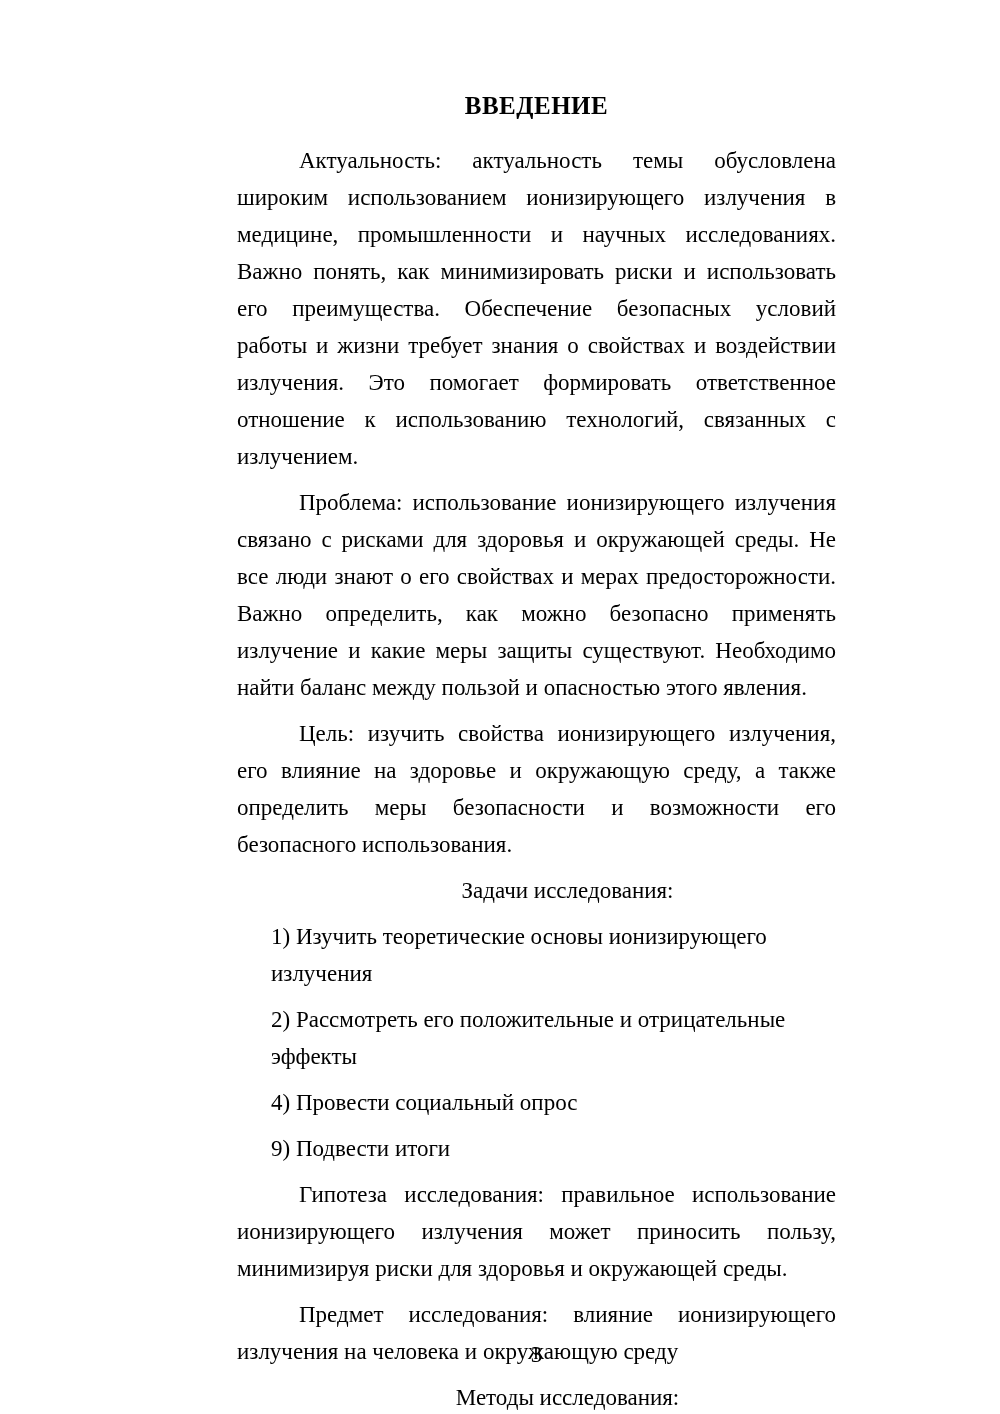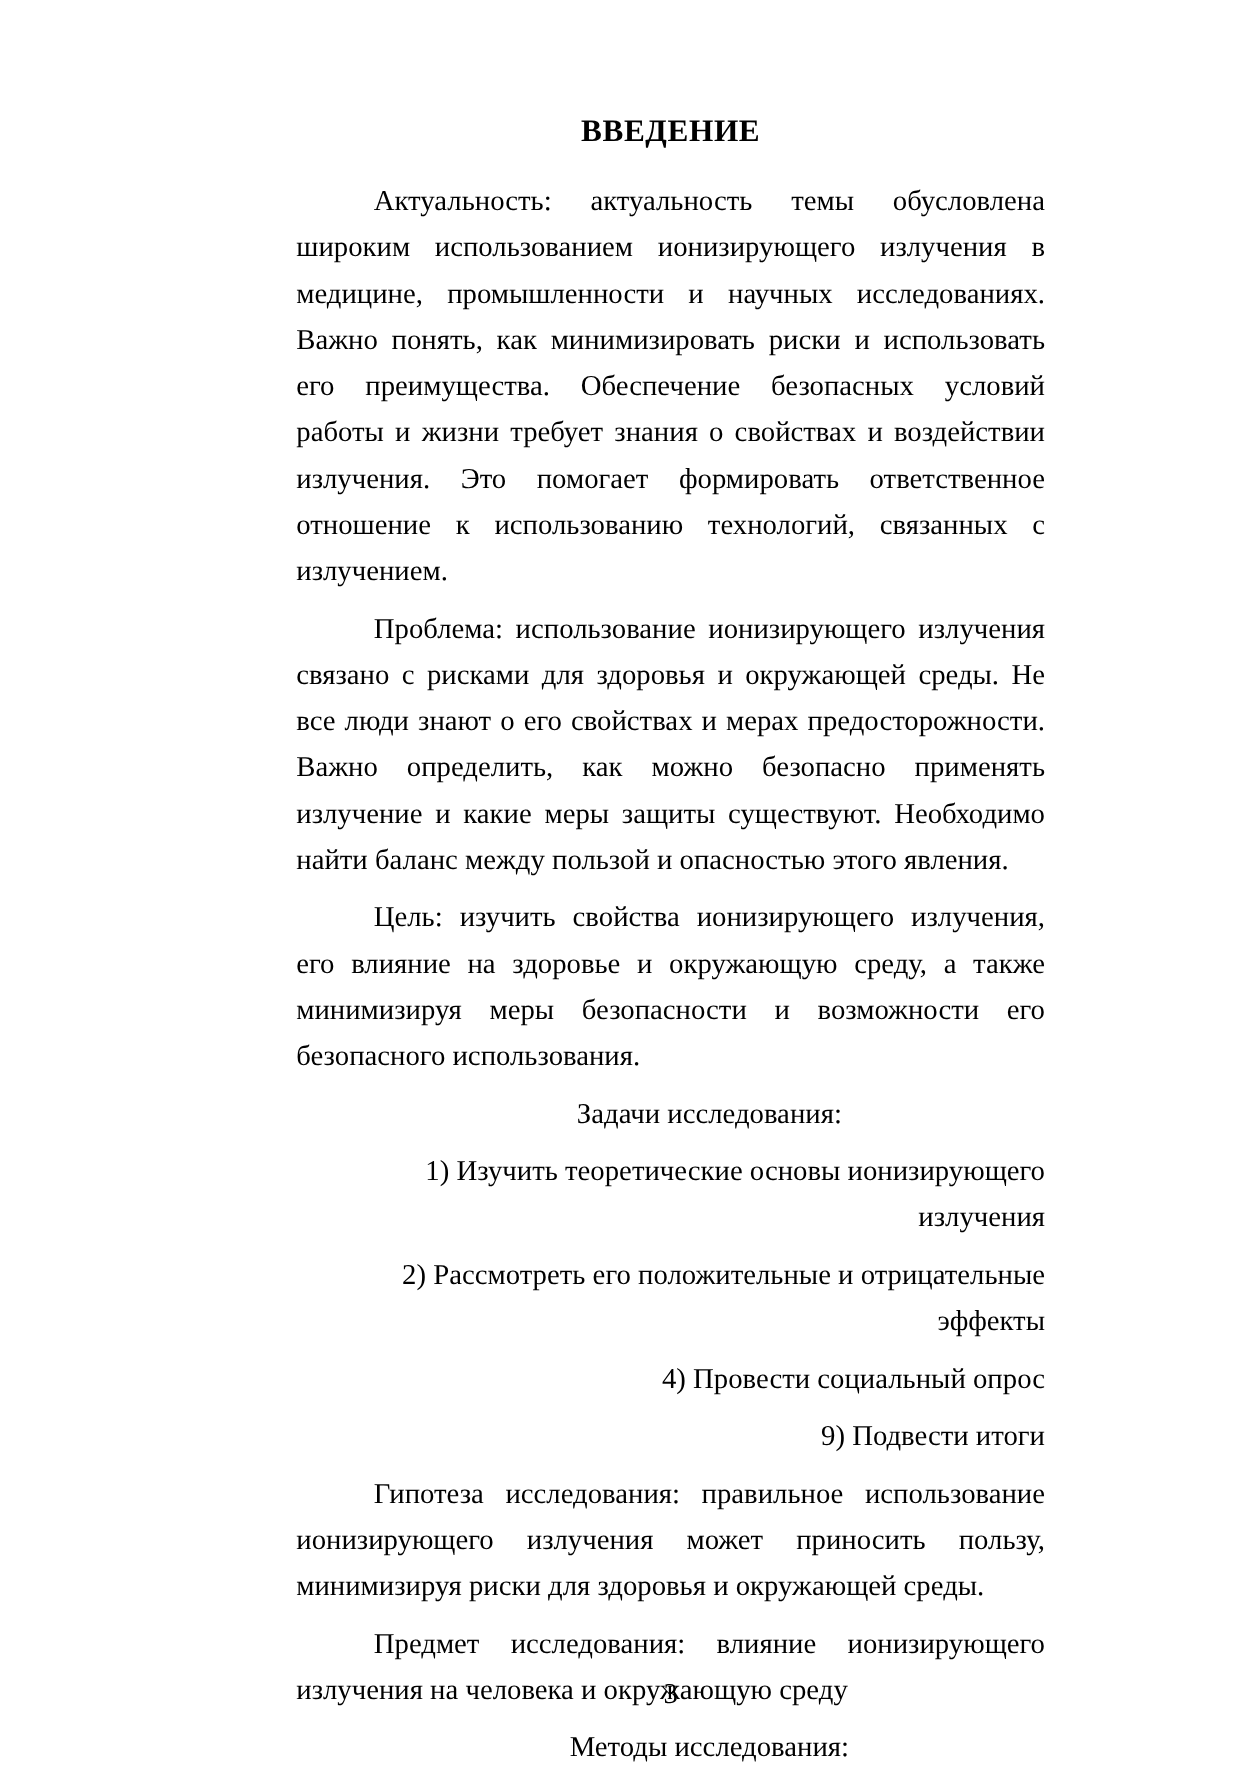--- a/index.html
+++ b/index.html
@@ -35,21 +35,21 @@
   }
   .para.heading-line {
     text-align: center;
   }
   .task-list {
     margin: 4px 0 4px 34px;
   }
   .task {
     margin: 0 0 9px 0;
     line-height: 37px;
-    text-align: right;
+    text-align: left;
   }
   .page-number {
     position: absolute;
     left: 143px;
     right: 70px;
     bottom: 48px;
     text-align: center;
     font-size: 23px;
     line-height: 1;
   }
@@ -58,21 +58,21 @@
 <body>
 
 <main class="page">
 
   <h1 class="doc-title">ВВЕДЕНИЕ</h1>
 
   <p class="para">Актуальность: актуальность темы обусловлена широким использованием ионизирующего излучения в медицине, промышленности и научных исследованиях. Важно понять, как минимизировать риски и использовать его преимущества. Обеспечение безопасных условий работы и жизни требует знания о свойствах и воздействии излучения. Это помогает формировать ответственное отношение к использованию технологий, связанных с излучением.</p>
 
   <p class="para">Проблема: использование ионизирующего излучения связано с рисками для здоровья и окружающей среды. Не все люди знают о его свойствах и мерах предосторожности. Важно определить, как можно безопасно применять излучение и какие меры защиты существуют. Необходимо найти баланс между пользой и опасностью этого явления.</p>
 
-  <p class="para">Цель: изучить свойства ионизирующего излучения, его влияние на здоровье и окружающую среду, а также минимизируя меры безопасности и возможности его безопасного использования.</p>
+  <p class="para">Цель: изучить свойства ионизирующего излучения, его влияние на здоровье и окружающую среду, а также определить меры безопасности и возможности его безопасного использования.</p>
 
   <p class="para heading-line">Задачи исследования:</p>
 
   <div class="task-list">
     <p class="task">1) Изучить теоретические основы ионизирующего излучения</p>
     <p class="task">2) Рассмотреть его положительные и отрицательные эффекты</p>
     <p class="task">4) Провести социальный опрос</p>
     <p class="task">9) Подвести итоги</p>
   </div>
 

